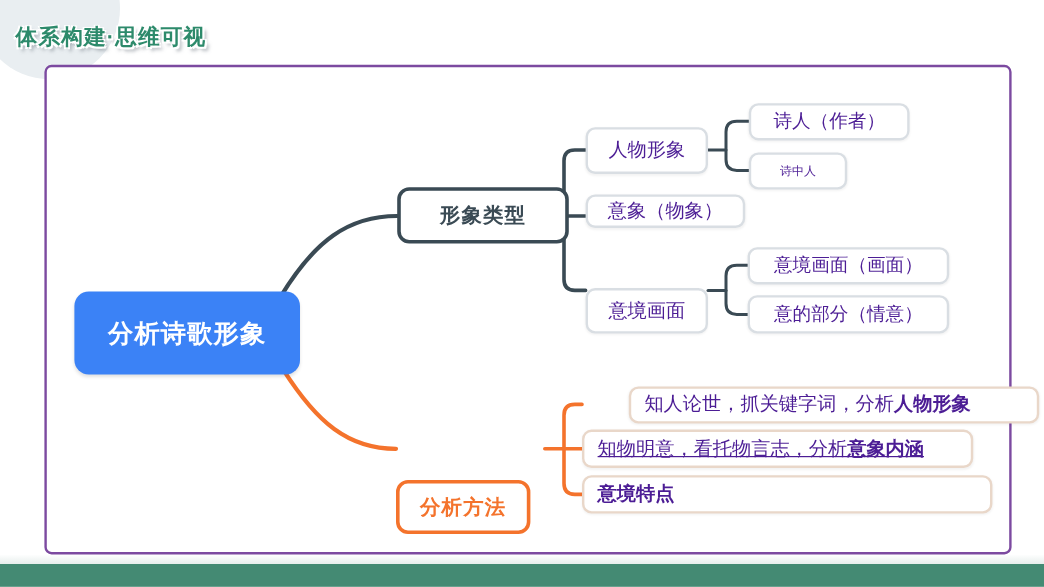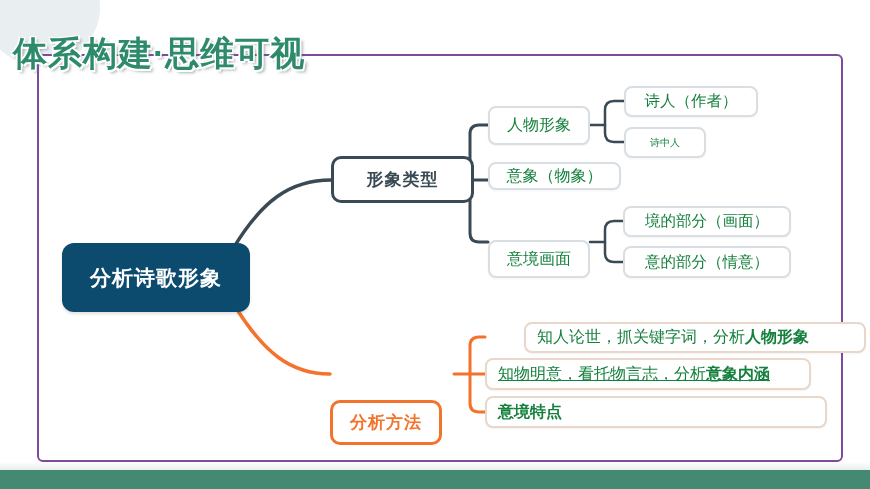--- a/index.html
+++ b/index.html
@@ -9,46 +9,46 @@
     overflow:hidden;
     background:#ffffff;
     font-family:"Liberation Sans","DejaVu Sans",sans-serif;
   }
   .deco-circle{
     position:absolute;left:-18px;top:-52px;
     width:118px;height:118px;border-radius:50%;
     background:#e9eef1;z-index:0;
   }
   .page-title{
-    position:absolute;left:13px;top:31px;z-index:2;
-    font-size:34px;font-weight:bold;letter-spacing:1px;
+    position:absolute;left:13px;top:19px;z-index:2;
+    font-size:18px;font-weight:bold;letter-spacing:1px;
     color:#2d8a6b;
     text-shadow:
       -1.5px -1.5px 0 #ffffff, 1.5px -1.5px 0 #ffffff,
       -1.5px 1.5px 0 #ffffff, 1.5px 1.5px 0 #ffffff,
       3px 3px 3px rgba(100,110,120,.55);
   }
   .panel{
     position:absolute;left:37px;top:54px;
     width:802px;height:404px;
     background:#ffffff;
     border:2px solid #7c4aa0;
     border-radius:6px;
     z-index:1;
   }
   .connector-svg{position:absolute;left:0;top:0;z-index:2;}
   .node{
     position:absolute;z-index:3;
     display:flex;align-items:center;justify-content:center;
     box-sizing:border-box;background:#ffffff;
-    color:#15803d;white-space:nowrap;
+    color:#4c1d95;white-space:nowrap;
   }
   .root-node{
     left:62px;top:243px;width:188px;height:69px;
-    background:#0c4a6e;border-radius:12px;
+    background:#3b82f6;border-radius:12px;
     color:#ffffff;font-size:21px;font-weight:bold;letter-spacing:1px;
     box-shadow:0 2px 3px rgba(0,0,0,.12);
   }
   .branch-node{
     border-radius:10px;font-size:17px;font-weight:bold;letter-spacing:1px;
   }
   .branch-type{
     left:331px;top:156px;width:143px;height:47px;
     border:3px solid #3a4a54;color:#3a4a54;
   }
@@ -114,21 +114,21 @@
 
 <div class="node branch-node branch-type">形象类型</div>
 
 <div class="node leaf leaf-person">人物形象</div>
 <div class="node leaf leaf-poet">诗人（作者）</div>
 <div class="node leaf leaf-inpoem">诗中人</div>
 
 <div class="node leaf leaf-imagery">意象（物象）</div>
 
 <div class="node leaf leaf-scene">意境画面</div>
-<div class="node leaf leaf-scenepart">境的部分（画面）</div>
+<div class="node leaf leaf-scenepart">意境画面（画面）</div>
 <div class="node leaf leaf-emopart">意的部分（情意）</div>
 
 <div class="node branch-node branch-method">分析方法</div>
 
 <div class="node method-leaf method-1">
   <span>知人论世，抓关键字词，分析</span>
     <b>人物形象</b>
 </div>
 <div class="node method-leaf method-2">
   <span>知物明意，看托物言志，分析</span>

